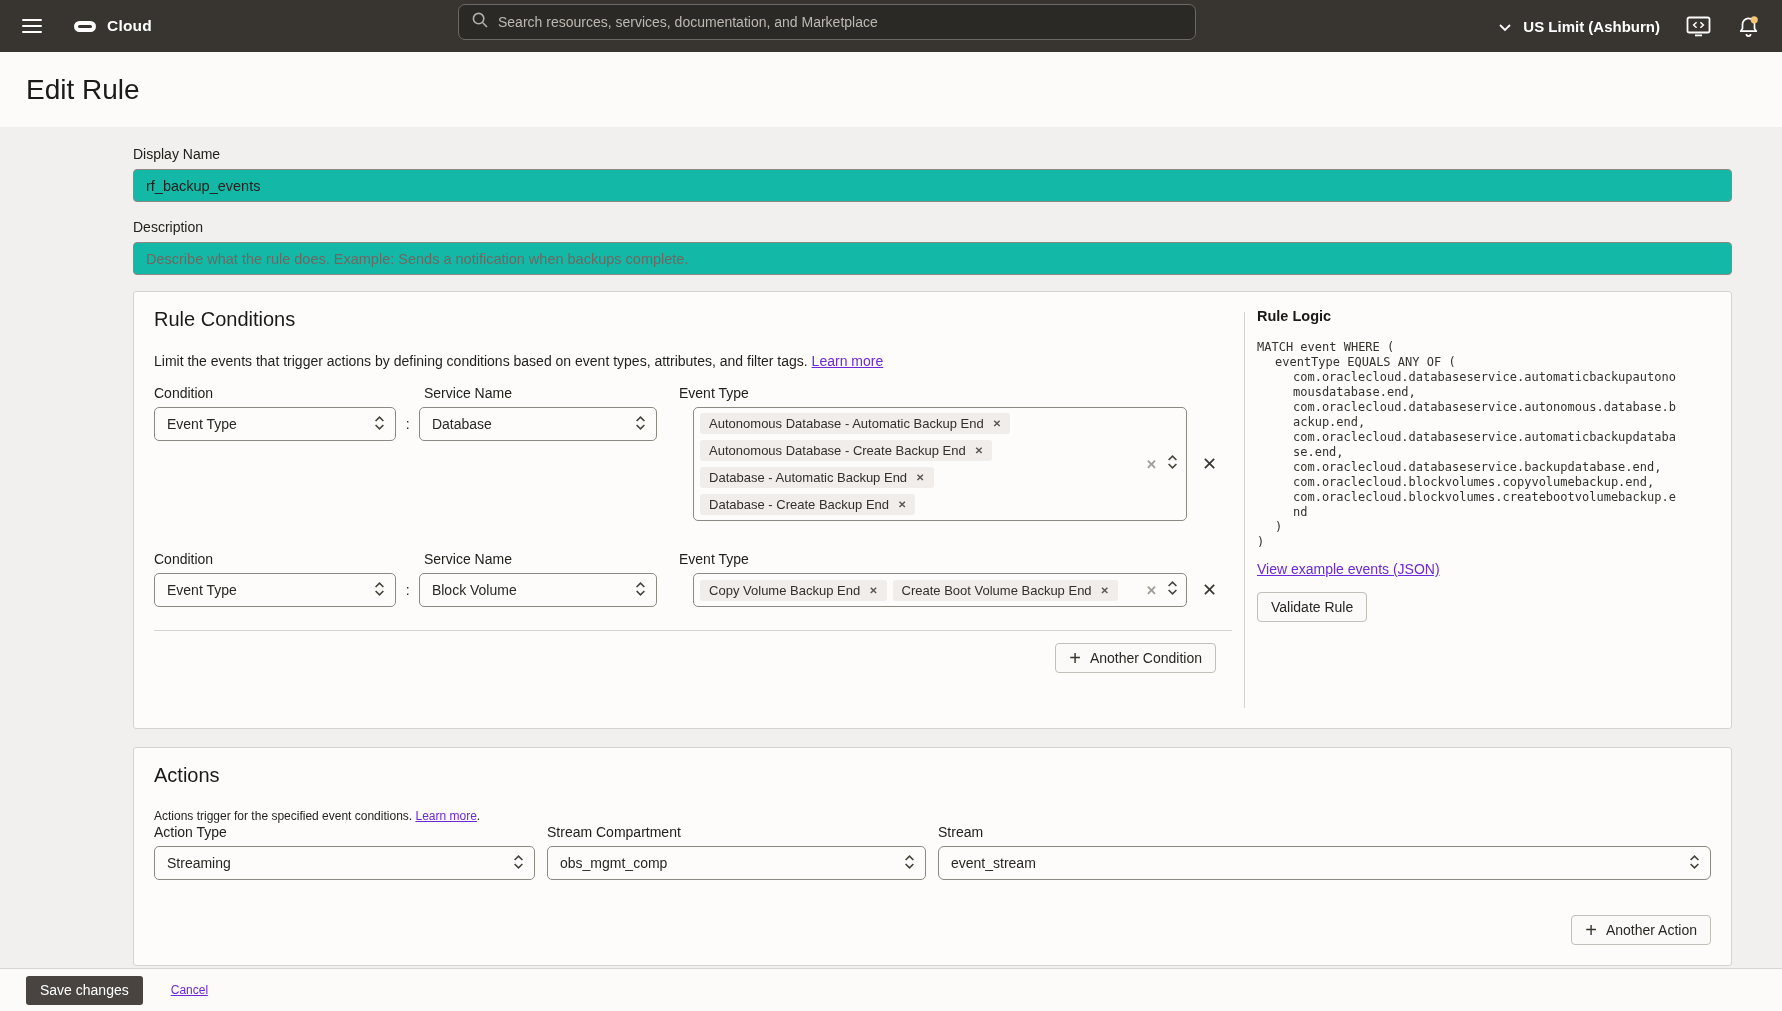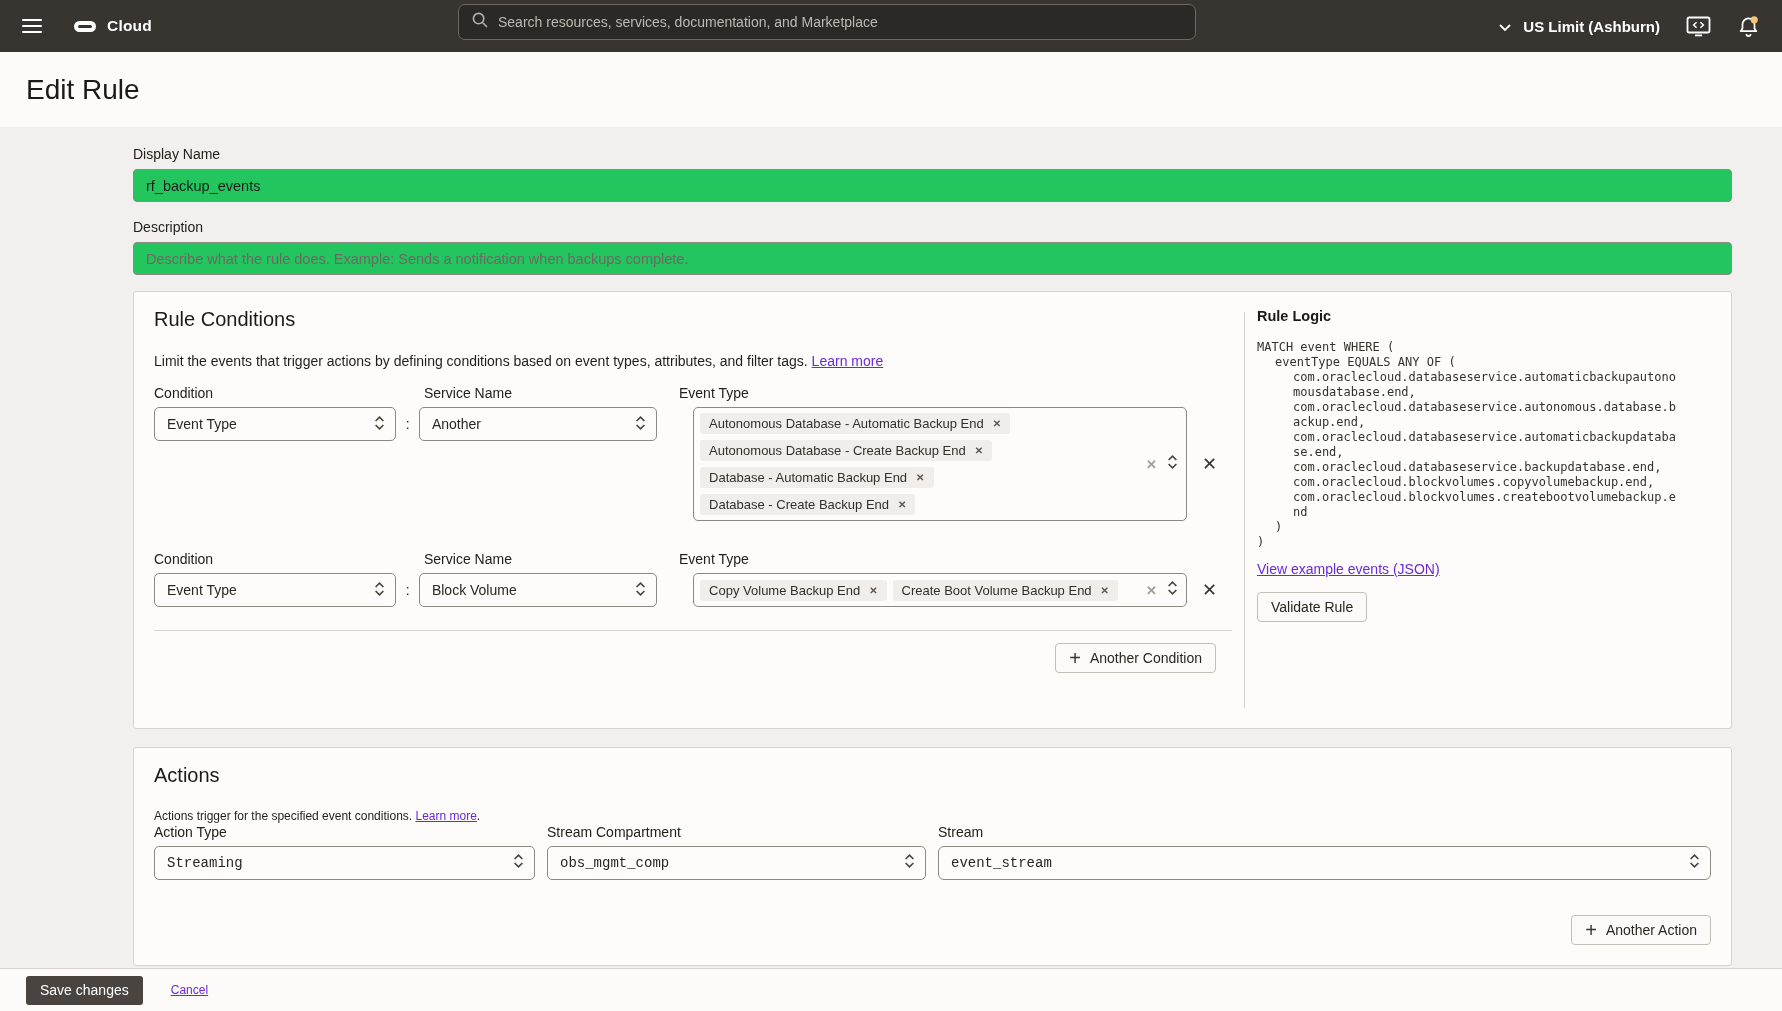--- a/index.html
+++ b/index.html
@@ -22,21 +22,21 @@
   .icon-btn { display:flex; align-items:center; cursor:pointer; }
 
   
   .page-header { height:75px; background:#FCFBFA; display:flex; align-items:center; padding-left:26px; }
   .page-header h1 { font-size:28px; font-weight:400; color:#1C1916; }
 
   
   .content { padding:0 50px 0 133px; }
   .flabel { font-size:14px; color:#24211D; }
   .field-label { margin-top:19px; margin-bottom:7px; }
-  .text-input { width:100%; height:33px; border:1px solid #8E8882; border-radius:4px; background:#22c55e;
+  .text-input { width:100%; height:33px; border:1px solid #8E8882; border-radius:4px; background:#14b8a6;
     padding:0 12px; font-size:14.5px; color:#211E1B; font-family:"Liberation Sans", sans-serif; outline:none; }
   .text-input::placeholder { color:#6E6862; }
 
   .card { background:#FDFCFB; border:1px solid #D6D2CD; border-radius:3px; }
 
   
   .rc-card { margin-top:16px; display:flex; min-height:438px; }
   .rc-left { width:1110px; padding:16px 12px 20px 20px; }
   .section-title { font-size:20px; font-weight:400; color:#1C1916; }
   .rc-intro { margin-top:22px; font-size:14px; }
@@ -76,21 +76,21 @@
   .logic-line.i1 { padding-left:18px; }
   .logic-line.i2 { padding-left:36px; }
   .rl-link { display:inline-block; margin-top:11px; font-size:14px; }
   .rl-validate { margin-top:14px; }
 
   
   .actions-card { margin-top:18px; min-height:218px; padding:16px 20px 20px 20px; }
   .act-intro { margin-top:22px; font-size:12px; }
   .act-labels { display:flex; margin-top:1px; margin-bottom:6px; }
   .act-labels .aw1l { width:393px; } .act-labels .aw2l { width:391px; }
-  .act-row { display:flex; align-items:flex-start;font-family:Liberation Mono, monospace; }
+  .act-row { display:flex; align-items:flex-start; }
   .aw1 { width:381px; } .aw2 { width:379px; } .aw3 { flex:1; border-radius:6px; }
   .act-btnrow { display:flex; justify-content:flex-end; margin-top:35px; }
 
   
   .footer { position:fixed; left:0; right:0; bottom:0; height:43px; background:#FCFBFA;
     border-top:1px solid #D8D4D0; display:flex; align-items:center; padding-left:26px; gap:28px; }
   .save-btn { background:#494440; color:#fff; border:none; border-radius:3px; height:29px; padding:0 14px;
     font-size:14px; cursor:pointer; font-family:"Liberation Sans", sans-serif; }
   .cancel-link { font-size:12px; }
 </style>
@@ -175,21 +175,21 @@
           <span class="sel-val">Event Type</span>
           <span>
             <svg width="11" height="18" viewBox="0 0 11 18">
                 <path d="M1.6 7 L5.5 3.2 L9.4 7" fill="none" stroke="#474239" stroke-width="1.6"></path>
                 <path d="M1.6 11 L5.5 14.8 L9.4 11" fill="none" stroke="#474239" stroke-width="1.6"></path>
               </svg>
           </span>
         </div>
         <div class="colon">:</div>
         <div class="select w243">
-          <span class="sel-val">Another</span>
+          <span class="sel-val">Database</span>
           <span>
             <svg width="11" height="18" viewBox="0 0 11 18">
                 <path d="M1.6 7 L5.5 3.2 L9.4 7" fill="none" stroke="#474239" stroke-width="1.6"></path>
                 <path d="M1.6 11 L5.5 14.8 L9.4 11" fill="none" stroke="#474239" stroke-width="1.6"></path>
               </svg>
           </span>
         </div>
         <div class="gap12"></div>
         <div class="multiselect">
           <div class="tags">

